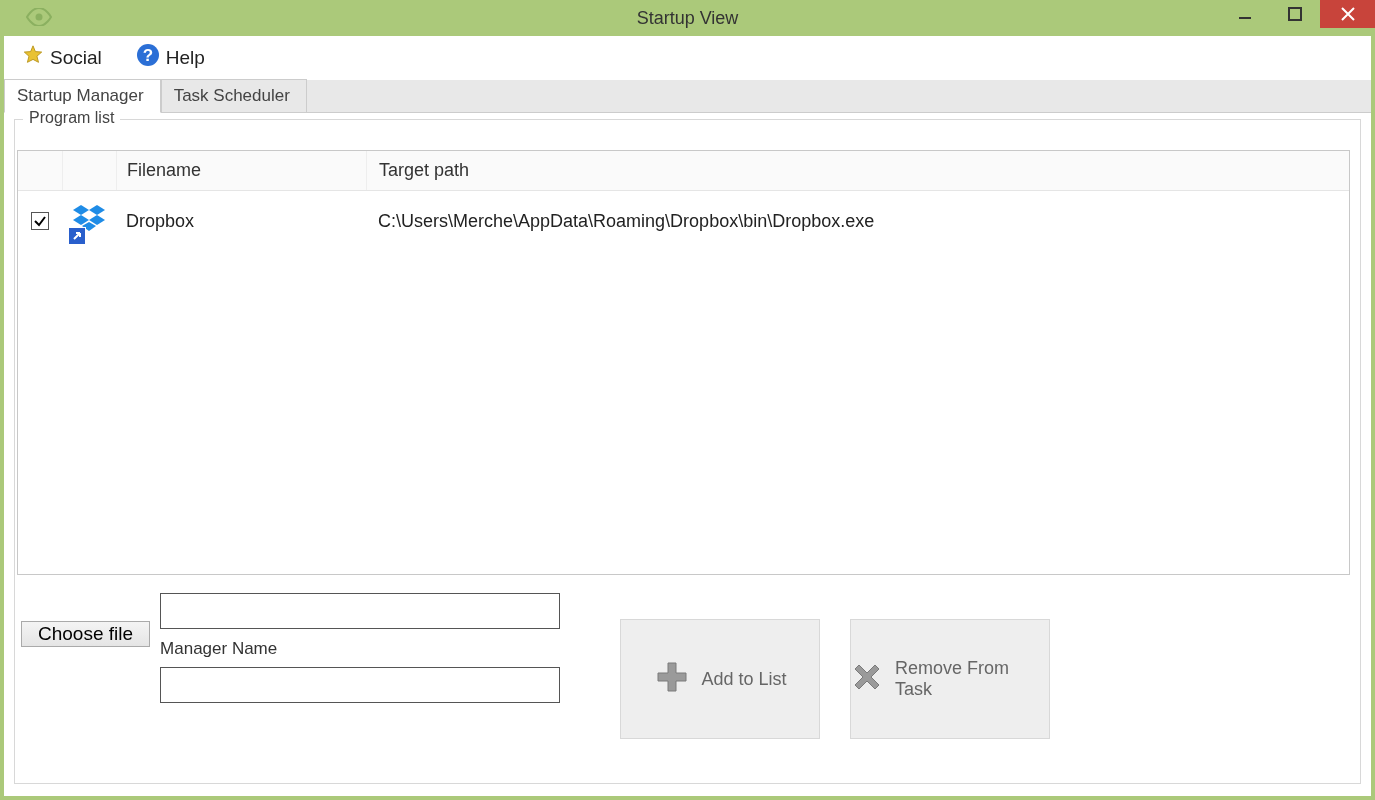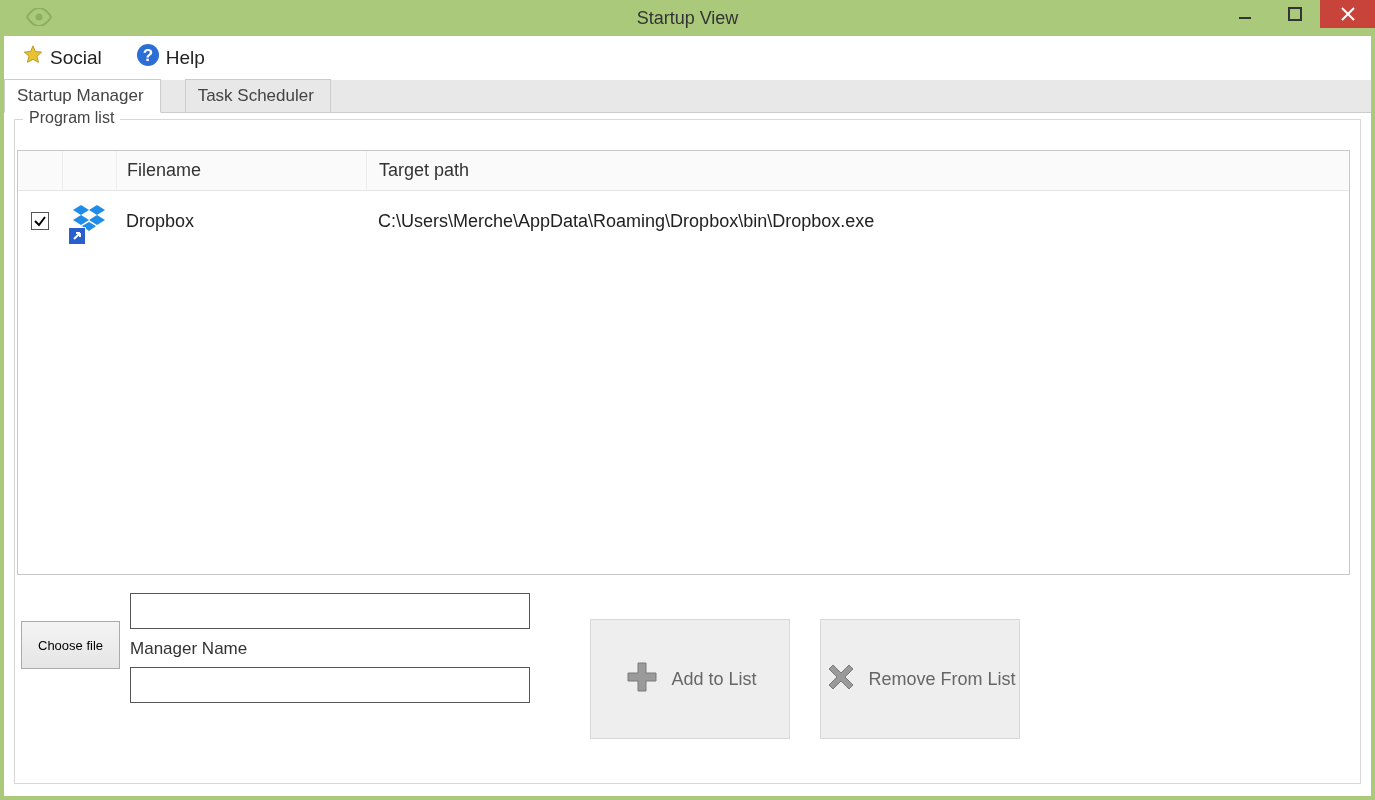--- a/index.html
+++ b/index.html
@@ -80,21 +80,20 @@
   font-size: 19px;
   color: #222;
   cursor: pointer;
 }
 .tabstrip {
   height: 33px;
   background: #e8e8e8;
   display: flex;
   align-items: flex-end;
   border-bottom: 1px solid #ccc;
-  gap: 24px;
 }
 .tab {
   padding: 6px 16px 6px 12px;
   font-size: 17px;
   color: #444;
   border: 1px solid #ccc;
   border-bottom: none;
   background: #e8e8e8;
   cursor: pointer;
   position: relative;
@@ -173,25 +172,25 @@
 }
 .bottom-form {
   display: flex;
   padding: 18px 4px 0 4px;
   gap: 10px;
 }
 .choose-col {
   padding-top: 28px;
 }
 .choose-btn {
-  height: 48px;
+  height: 26px;
   padding: 0 16px;
   border: 1px solid #aaa;
   background: linear-gradient(#f4f4f4,#e5e5e5);
-  font-size: 13px;
+  font-size: 19px;
   cursor: pointer;
 }
 .fields-col {
   display:flex; flex-direction:column; gap:8px;
 }
 .field-label { font-size:17px; color:#333; margin-top:2px;}
 .text-input {
   width: 400px; height:36px; border:1px solid #555; background:#fff;
   font-size:16px; padding:0 8px;
 }
@@ -327,21 +326,21 @@
                   </svg>
               </span>
               <span>Add to List</span>
             </div>
             <div class="big-btn">
               <span>
                 <svg width="32" height="32" viewBox="0 0 32 32">
                     <path d="M4 8 L8 4 L16 12 L24 4 L28 8 L20 16 L28 24 L24 28 L16 20 L8 28 L4 24 L12 16 Z" fill="#9a9a9a" stroke="#7a7a7a"></path>
                   </svg>
               </span>
-              <span>Remove From List</span>
+              <span>Remove From Task</span>
             </div>
           </div>
         </div>
 
       </div>
     </div>
   </div>
 </div>
 
 </body></html>

